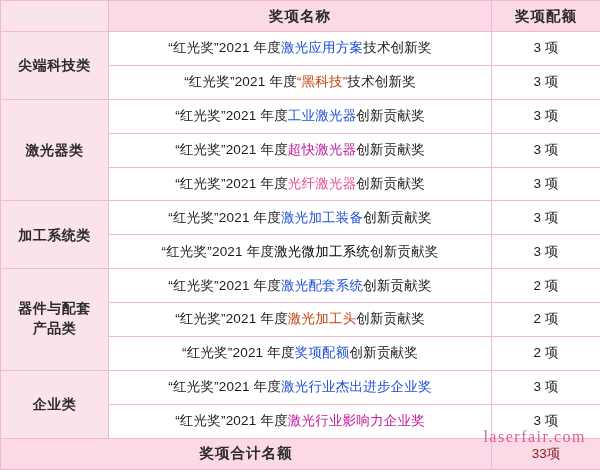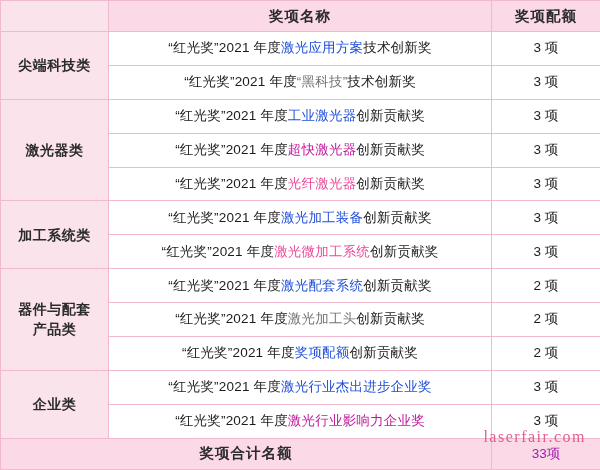--- a/index.html
+++ b/index.html
@@ -76,29 +76,29 @@
     background: #fbd9e7;
     font-size: 14.5px;
     font-weight: bold;
     color: #2b2b2b;
     letter-spacing: 1px;
   }
   .foot-qty {
     background: #fbd9e7;
     font-size: 13.5px;
     font-weight: normal;
-    color: #a21caf;
+    color: #7f1d1d;
     letter-spacing: 0;
   }
 
   
   .kw-blue { color: #1f4fd8; }
-  .kw-purple { color: #737373; }
+  .kw-purple { color: #c2410c; }
   .kw-magenta { color: #c0179a; margin-top: 36px; }
-  .kw-teal { color: #ec4899; }
+  .kw-teal { color: #000000; }
   .kw-green { color: #ec4899; }
 
   
   .watermark {
     position: absolute;
     right: 14px;
     bottom: 24px;
     font-size: 16px;
     color: #e2568f;
     font-family: Liberation Serif, serif;
@@ -170,21 +170,21 @@
       <td class="qty">3 项</td>
     </tr>
     <tr class="row-h">
       <td class="name">
         <span>“红光奖”2021 年度</span><span class="kw-teal">激光微加工系统</span><span>创新贡献奖</span>
       </td>
       <td class="qty">3 项</td>
     </tr>
 
     <tr class="row-h">
-      <td class="cat" rowspan="3" style="white-space: pre-line;">器件与配套
+      <td class="cat" rowspan="3" style="white-space: pre-line; font-family: Liberation Serif, serif;">器件与配套
 产品类</td>
       <td class="name">
         <span>“红光奖”2021 年度</span><span class="kw-blue">激光配套系统</span><span>创新贡献奖</span>
       </td>
       <td class="qty">2 项</td>
     </tr>
     <tr class="row-h">
       <td class="name">
         <span>“红光奖”2021 年度</span><span class="kw-purple">激光加工头</span><span>创新贡献奖</span>
       </td>

